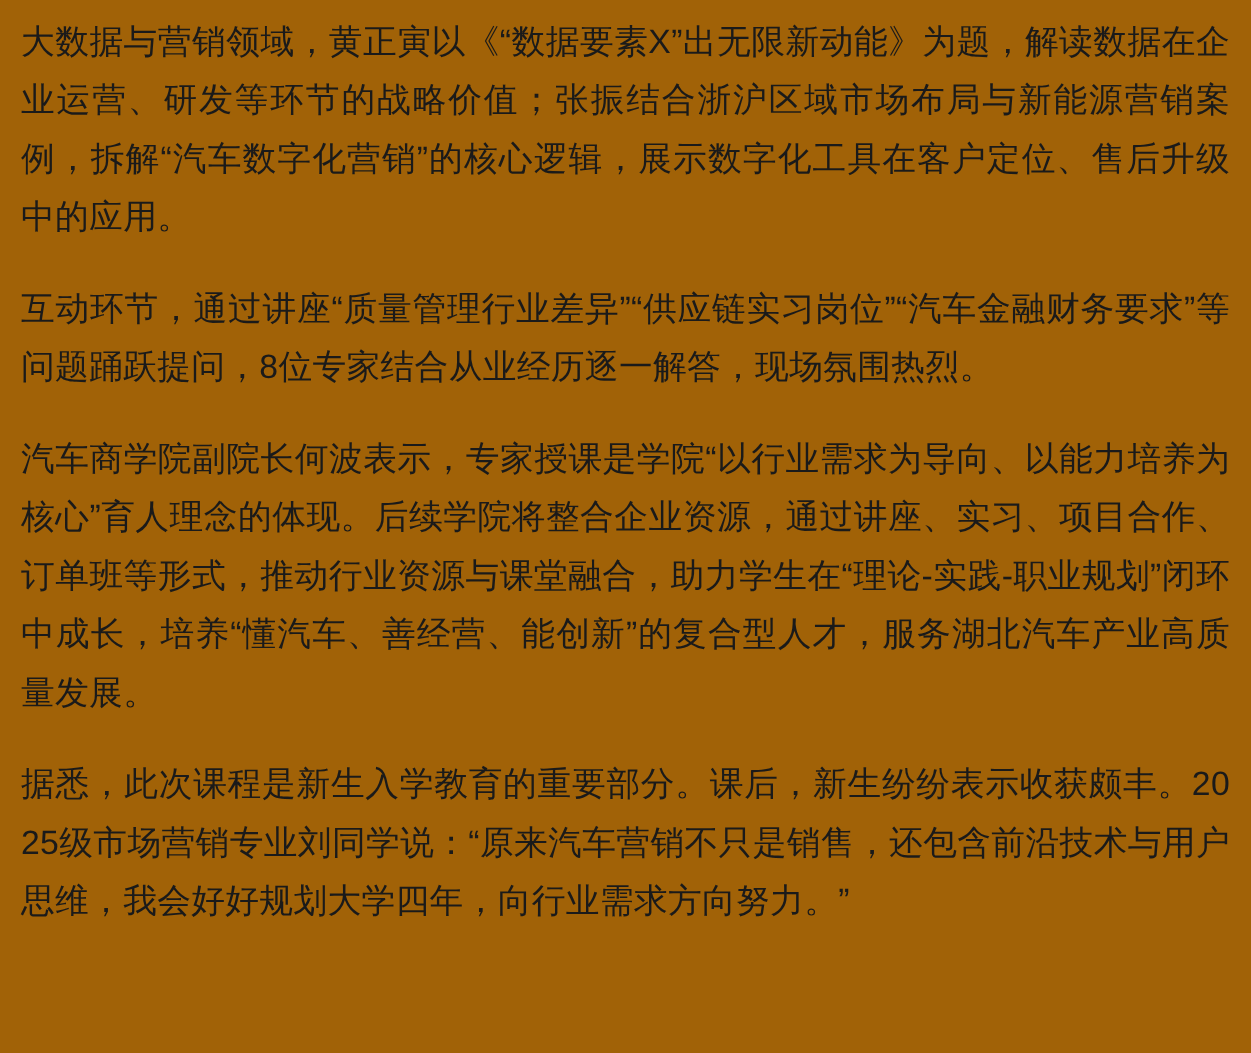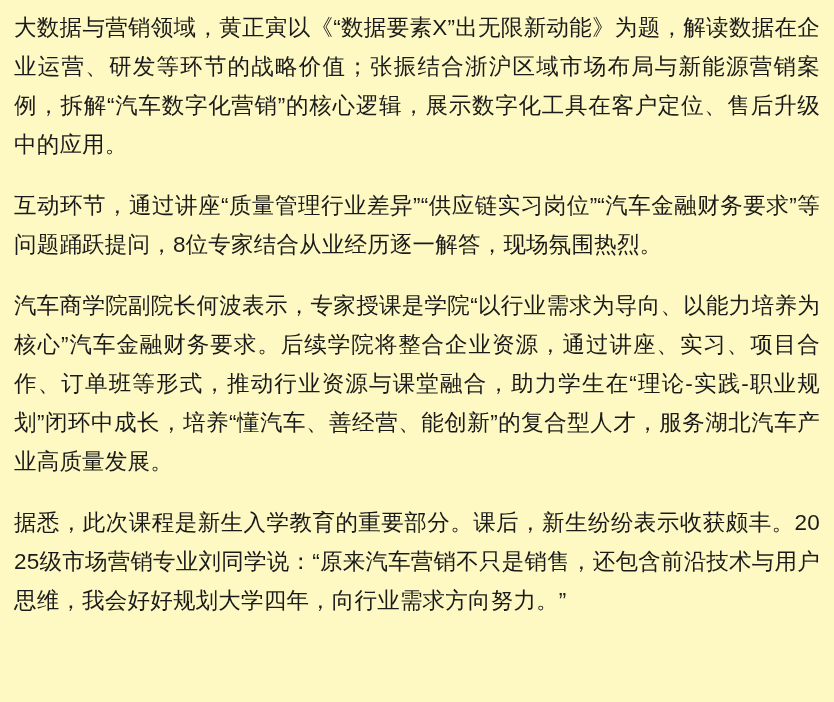--- a/index.html
+++ b/index.html
@@ -11,21 +11,21 @@
     height: 702px;
     background: #ffffff;
     font-family: "Liberation Sans", sans-serif;
     overflow: hidden;
   }
   #article {
     box-sizing: border-box;
     width: 834px;
     height: 702px;
     padding: 8px 14px 0 14px;
-    background: #fef9c3;
+    background: #a16207;
   }
   .para {
     color: #1a1a1a;
     font-size: 22.5px;
     line-height: 39px;
     letter-spacing: 0.2px;
     text-align: justify;
     text-justify: inter-character;
     margin: 0 0 22px 0;
     word-break: break-all;
@@ -33,15 +33,15 @@
   .para:last-child {
     margin-bottom: 6px;
   }
 </style>
 </head>
 <body>
 
 <div id="article">
   <p class="para">大数据与营销领域，黄正寅以《“数据要素X”出无限新动能》为题，解读数据在企业运营、研发等环节的战略价值；张振结合浙沪区域市场布局与新能源营销案例，拆解“汽车数字化营销”的核心逻辑，展示数字化工具在客户定位、售后升级中的应用。</p>
   <p class="para">互动环节，通过讲座“质量管理行业差异”“供应链实习岗位”“汽车金融财务要求”等问题踊跃提问，8位专家结合从业经历逐一解答，现场氛围热烈。</p>
-  <p class="para">汽车商学院副院长何波表示，专家授课是学院“以行业需求为导向、以能力培养为核心”汽车金融财务要求。后续学院将整合企业资源，通过讲座、实习、项目合作、订单班等形式，推动行业资源与课堂融合，助力学生在“理论-实践-职业规划”闭环中成长，培养“懂汽车、善经营、能创新”的复合型人才，服务湖北汽车产业高质量发展。</p>
+  <p class="para">汽车商学院副院长何波表示，专家授课是学院“以行业需求为导向、以能力培养为核心”育人理念的体现。后续学院将整合企业资源，通过讲座、实习、项目合作、订单班等形式，推动行业资源与课堂融合，助力学生在“理论-实践-职业规划”闭环中成长，培养“懂汽车、善经营、能创新”的复合型人才，服务湖北汽车产业高质量发展。</p>
   <p class="para">据悉，此次课程是新生入学教育的重要部分。课后，新生纷纷表示收获颇丰。2025级市场营销专业刘同学说：“原来汽车营销不只是销售，还包含前沿技术与用户思维，我会好好规划大学四年，向行业需求方向努力。”</p>
 </div>
 
 </body></html>

